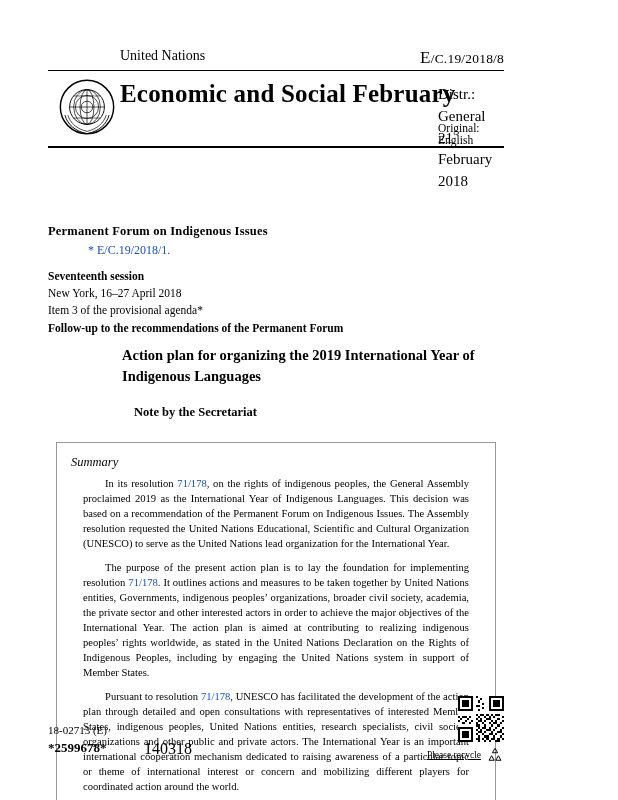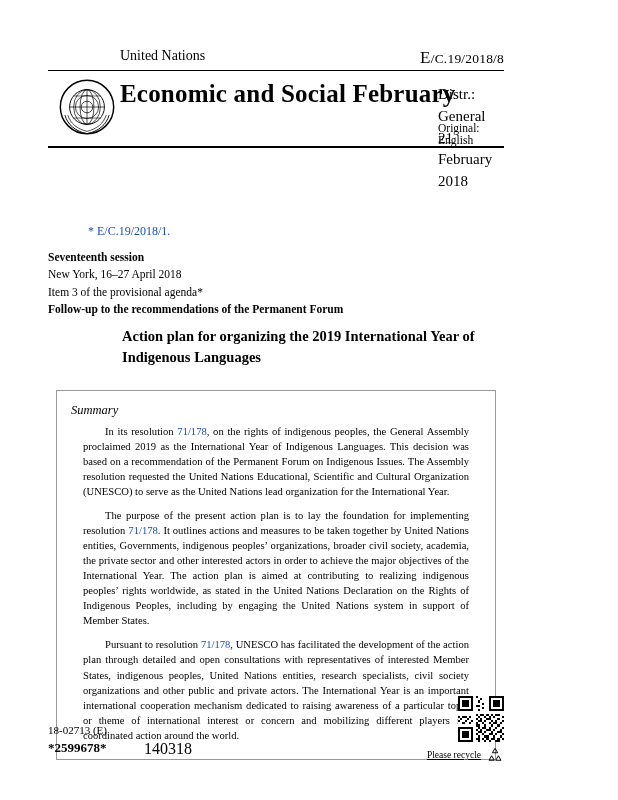--- a/index.html
+++ b/index.html
@@ -256,33 +256,35 @@
       <div>Distr.: General</div>
       <div>21 February 2018</div>
     </div>
 
     <div class="original">Original: English</div>
 
     <div class="rule-bottom"></div>
   </div>
 
   <div class="session">
+    <div class="forum-title">Permanent Forum on Indigenous Issues</div>
     <div class="forum-sym">
       <span class="star">*</span>
       <span>E/C.19/2018/1.</span>
     </div>
     <div class="session-gap"></div>
     <div class="session-line bold">Seventeenth session</div>
     <div class="session-line">New York, 16–27 April 2018</div>
     <div class="session-line">Item 3 of the provisional agenda*</div>
     <div class="session-line bold">Follow-up to the recommendations of the Permanent Forum</div>
   </div>
 
   <div class="title-block">
     <div class="main-title">Action plan for organizing the 2019 International Year of Indigenous Languages</div>
+    <div class="note-by">Note by the Secretariat</div>
   </div>
 
   <div class="summary-box">
     <div class="summary-label">Summary</div>
     <div id="summary-paras">
         <p class="summary-p"><span>In its resolution </span><span class="lnk">71/178</span><span>, on the rights of indigenous peoples, the General Assembly proclaimed 2019 as the International Year of Indigenous Languages. This decision was based on a recommendation of the Permanent Forum on Indigenous Issues. The Assembly resolution requested the United Nations Educational, Scientific and Cultural Organization (UNESCO) to serve as the United Nations lead organization for the International Year.</span></p>
         <p class="summary-p"><span>The purpose of the present action plan is to lay the foundation for implementing resolution </span><span class="lnk">71/178</span><span>. It outlines actions and measures to be taken together by United Nations entities, Governments, indigenous peoples’ organizations, broader civil society, academia, the private sector and other interested actors in order to achieve the major objectives of the International Year. The action plan is aimed at contributing to realizing indigenous peoples’ rights worldwide, as stated in the United Nations Declaration on the Rights of Indigenous Peoples, including by engaging the United Nations system in support of Member States.</span></p>
         <p class="summary-p"><span>Pursuant to resolution </span><span class="lnk">71/178</span><span>, UNESCO has facilitated the development of the action plan through detailed and open consultations with representatives of interested Member States, indigenous peoples, United Nations entities, research specialists, civil society organizations and other public and private actors. The International Year is an important international cooperation mechanism dedicated to raising awareness of a particular topic or theme of international interest or concern and mobilizing different players for coordinated action around the world.</span></p>
       </div>
   </div>

